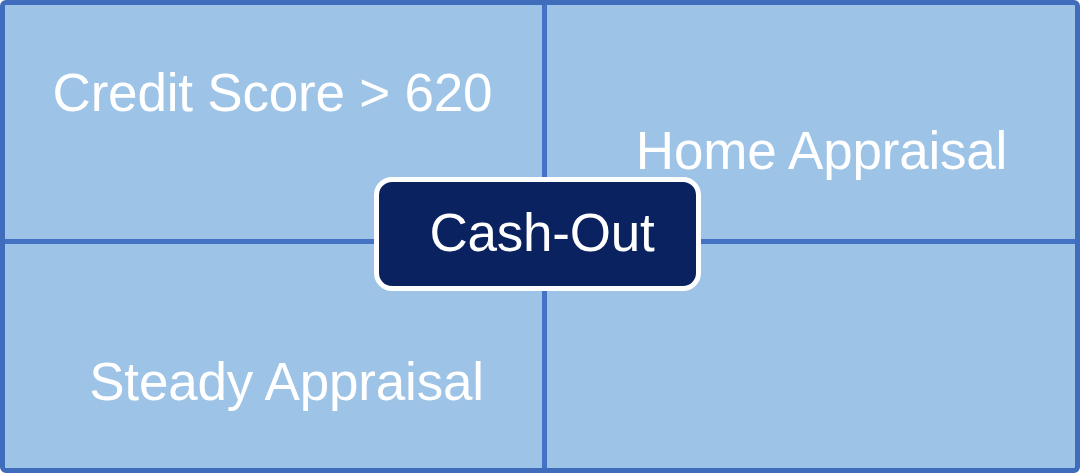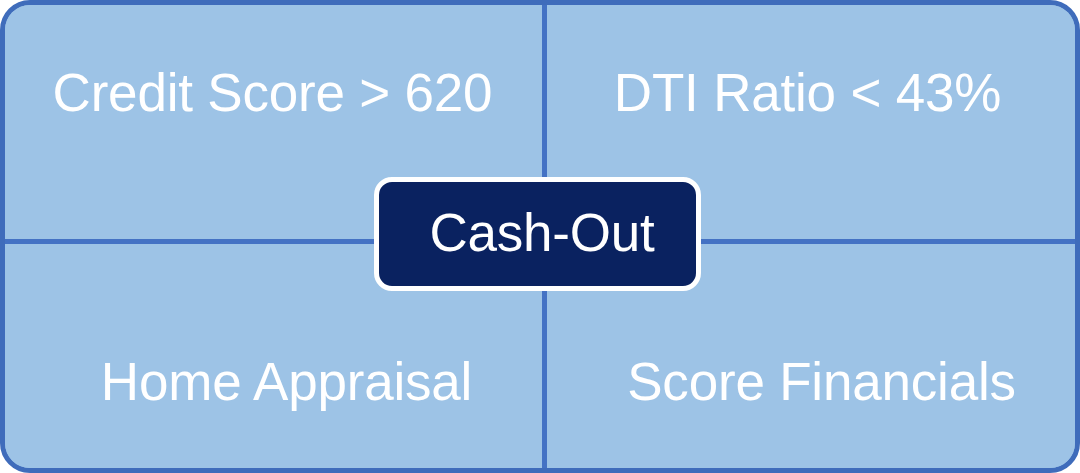--- a/index.html
+++ b/index.html
@@ -24,21 +24,21 @@
   
   .quad-frame {
     position: absolute;
     left: 0;
     top: 0;
     width: 1080px;
     height: 473px;
     box-sizing: border-box;
     background: #9dc3e6;
     border: 5px solid #3f6cbb;
-    border-radius: 30px;
+    border-radius: 6px;
     overflow: hidden;
   }
 
   
   .quad-grid {
     position: absolute;
     left: 0;
     top: 0;
     width: 100%;
     height: 100%;
@@ -123,30 +123,27 @@
 <div id="diagram">
 
   <div class="quad-frame">
 
     <div class="quad-grid">
 
       <div class="quad-cell cell-tl">
         <span class="quad-label">Credit Score &gt; 620</span>
       </div>
 
-      <div class="quad-cell cell-tr">
-        <span class="quad-label">DTI Ratio &lt; 43%</span>
-      </div>
 
       <div class="quad-cell cell-bl">
         <span class="quad-label">Home Appraisal</span>
       </div>
 
       <div class="quad-cell cell-br">
-        <span class="quad-label">Score Financials</span>
+        <span class="quad-label">Steady Appraisal</span>
       </div>
 
     </div>
 
     <div class="divider-v"></div>
     <div class="divider-h"></div>
 
   </div>
 
   <div class="center-badge">

